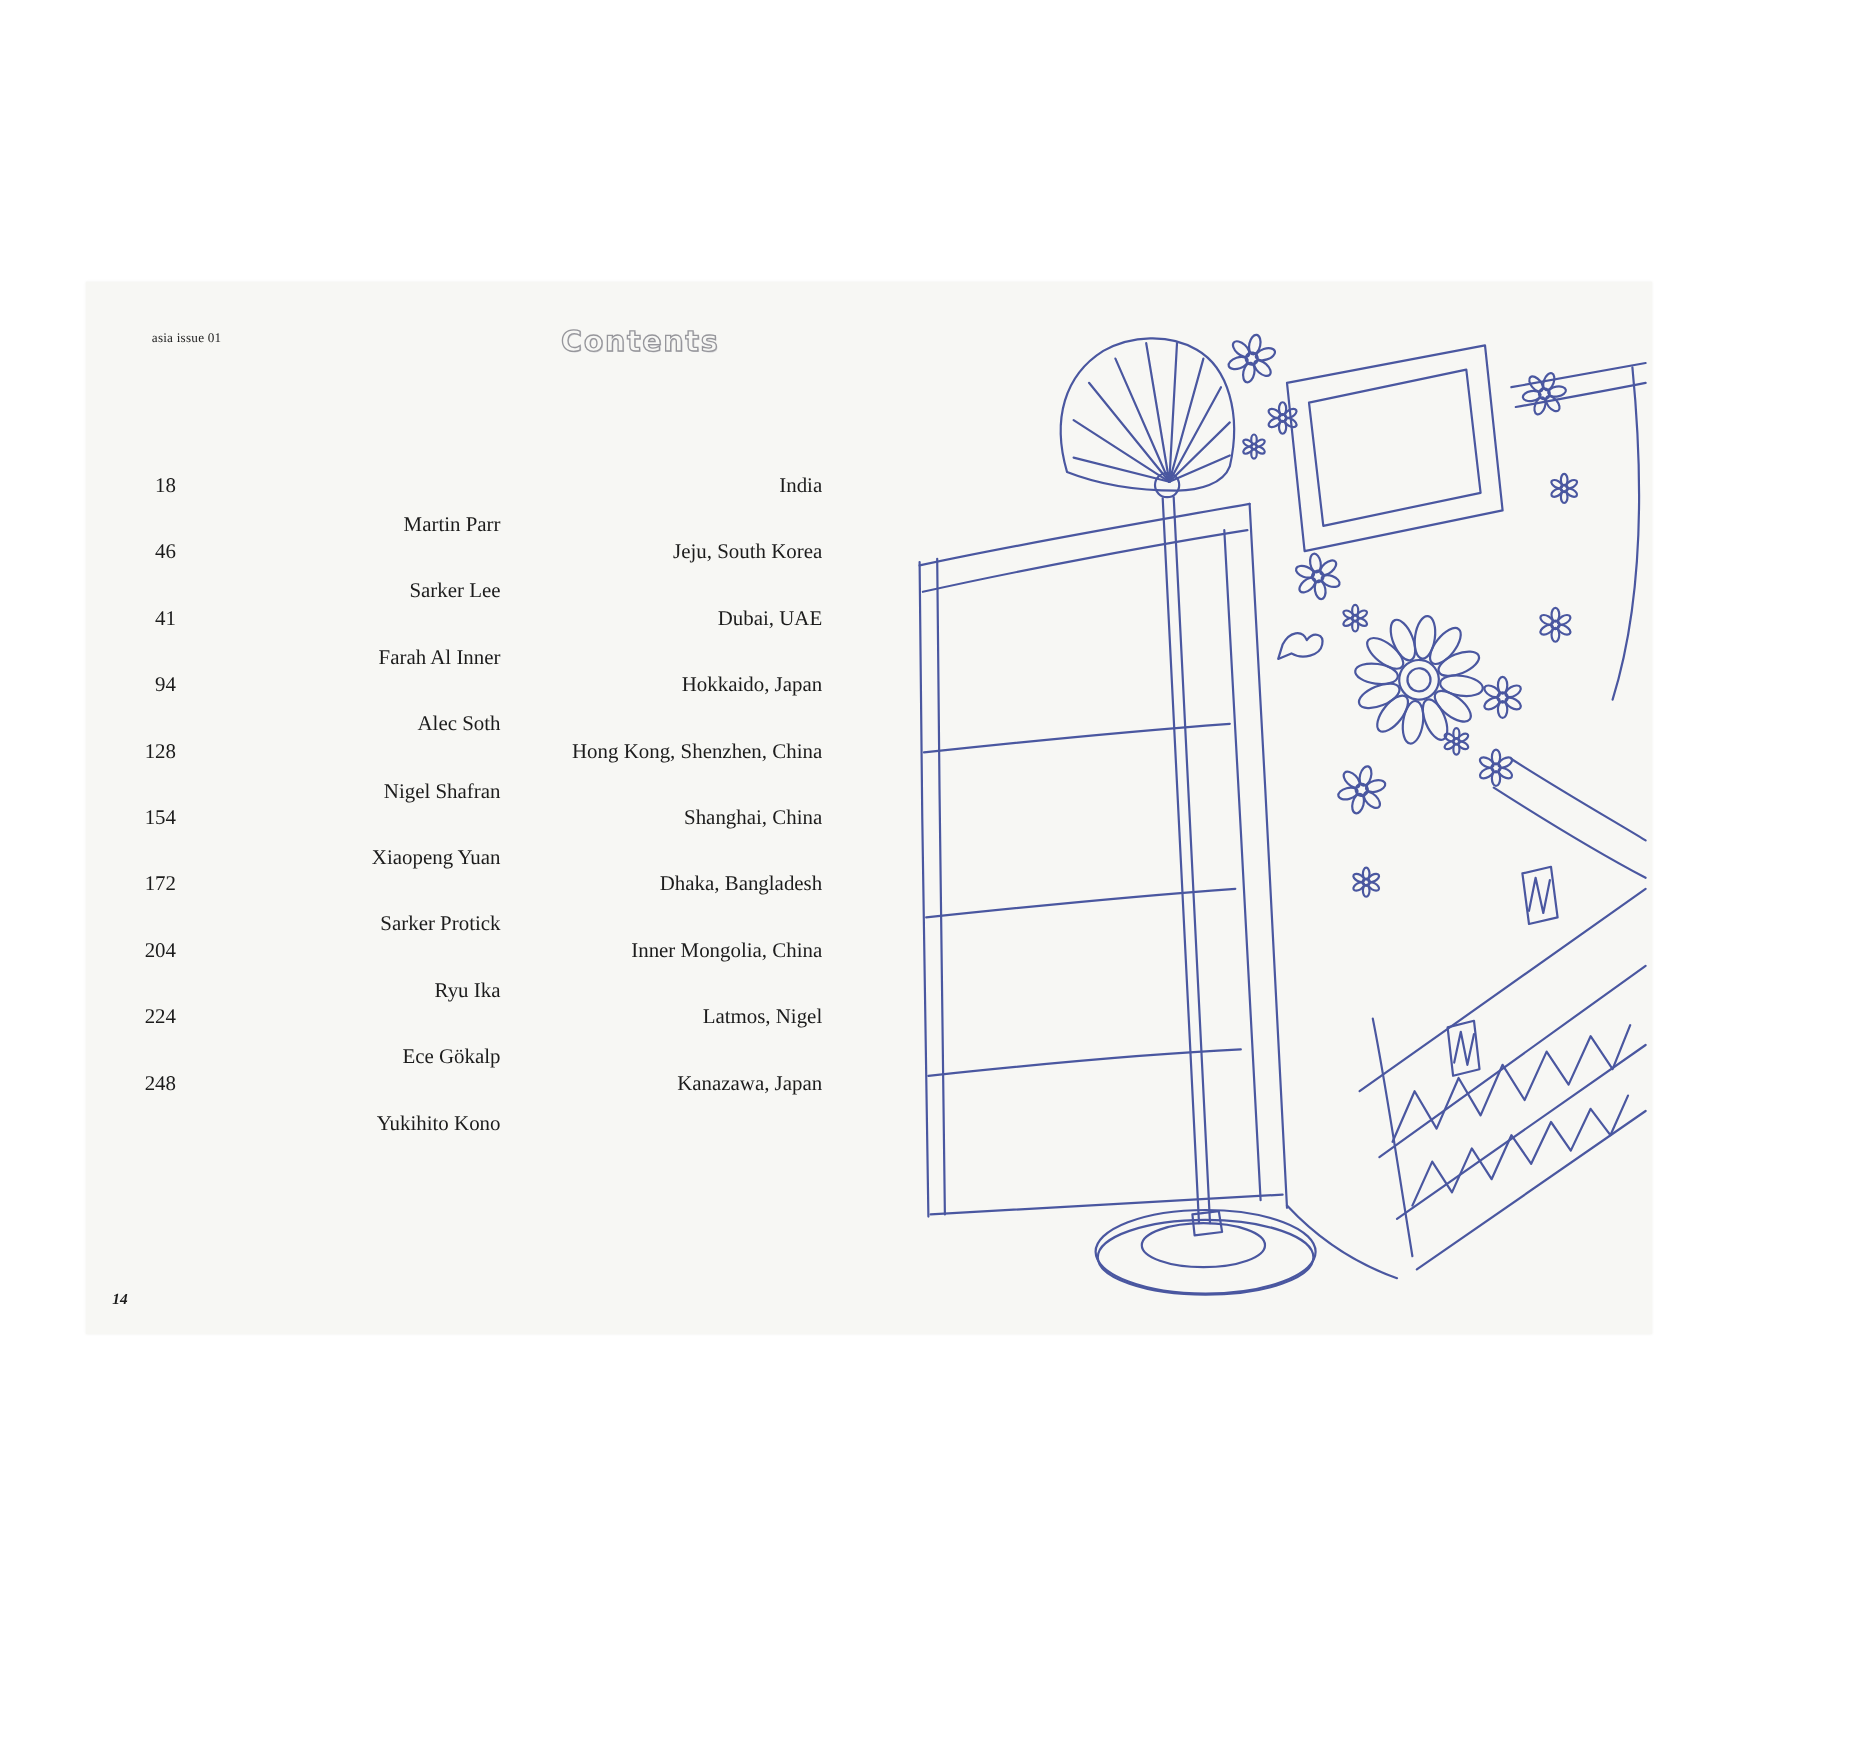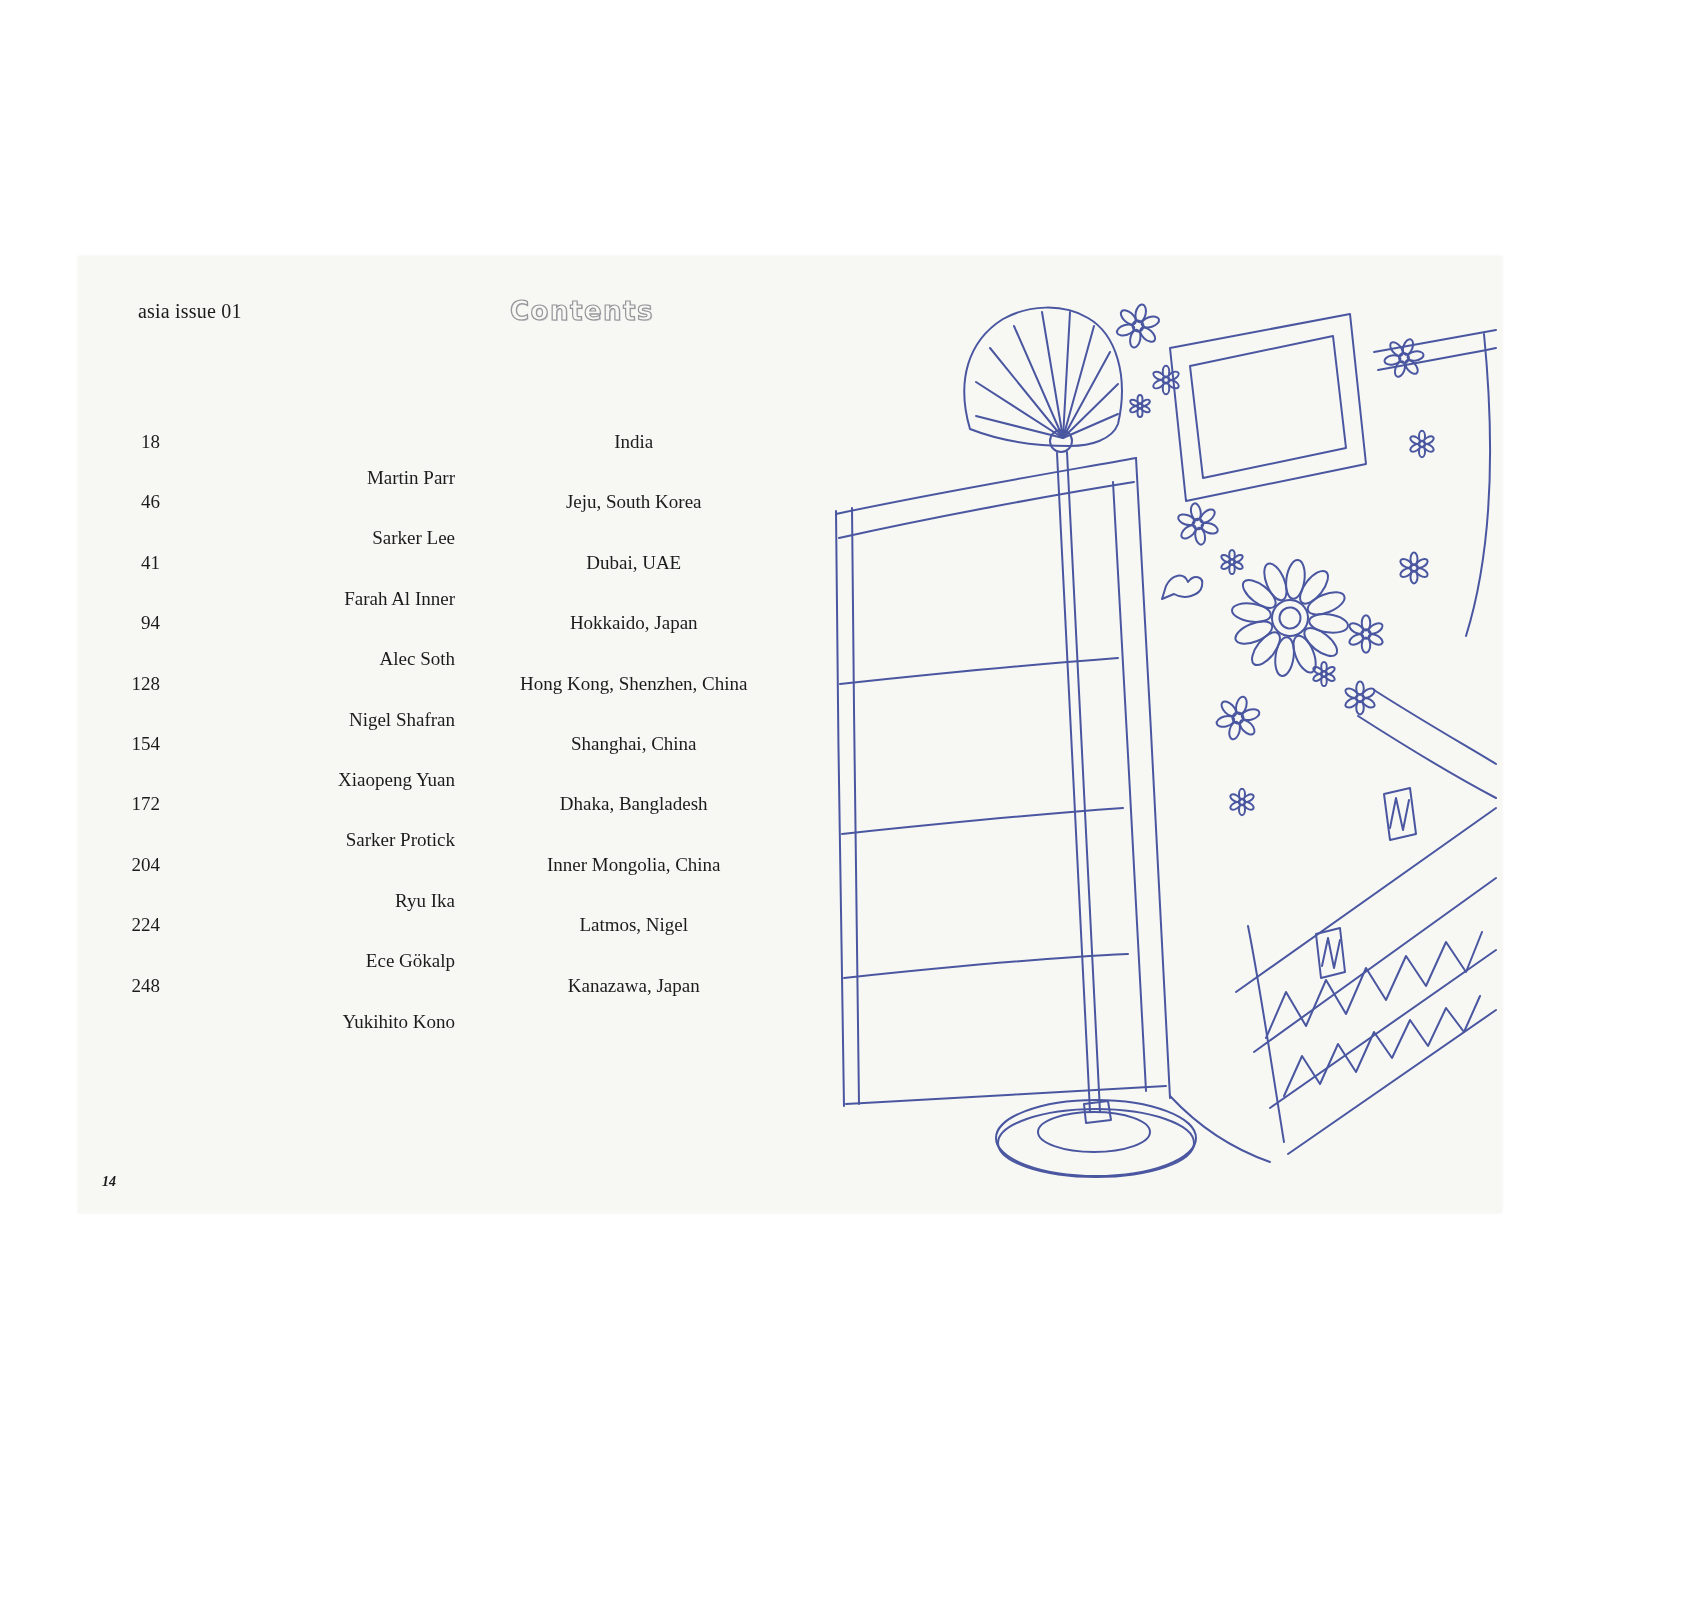--- a/index.html
+++ b/index.html
@@ -11,42 +11,42 @@
     color:var(--text,#1c1c1c);
     overflow:hidden;
   }
   .page {
     position:absolute; left:78px; top:256px; width:1424px; height:957px;
     background:var(--paper,#f7f7f4);
     box-shadow:0 0 3px rgba(0,0,0,0.06);
   }
   .issue-label {
     position:absolute; left:60px; top:44px;
-    font-size:20px; letter-spacing:0.2px;
+    font-size:12px; letter-spacing:0.2px;
   }
   .title {
     position:absolute; left:432px; top:40px;
     font-family:"DejaVu Sans", sans-serif;
     font-weight:700; font-size:26px; letter-spacing:1.5px;
     color:var(--paper,#f7f7f4);
     -webkit-text-stroke:1.2px #96969b;
     text-shadow:1px 1px 0 #cfcfd2;
   }
   @supports not (-webkit-text-stroke: 1px black) {
     .title { color:#9a9a9e; text-shadow:none; }
   }
   .toc {
     position:absolute; left:30px; top:174px;
     display:grid; grid-template-columns:52px 295px auto;
     font-size:19px; line-height:24.4px;
   }
   .toc-row { display:contents; }
   .toc-page { text-align:right; }
   .toc-artist { text-align:right;margin-top:36px; }
-  .toc-location { padding-left:65px; text-align:center; white-space:nowrap; }
+  .toc-location { padding-left:65px; text-align:right; white-space:nowrap; }
   .folio {
     position:absolute; left:24px; top:918px;
     font-size:14px; font-style:italic; font-weight:bold;
   }
   .sketch { position:absolute; left:740px; top:30px; width:684px; height:920px; }
   .sketch path, .sketch ellipse, .sketch circle, .sketch use, .sketch line {
     fill:none; stroke:var(--sketchInk,#4a57a0);
     stroke-width:2; stroke-linecap:round; stroke-linejoin:round;
   }
 </style>

